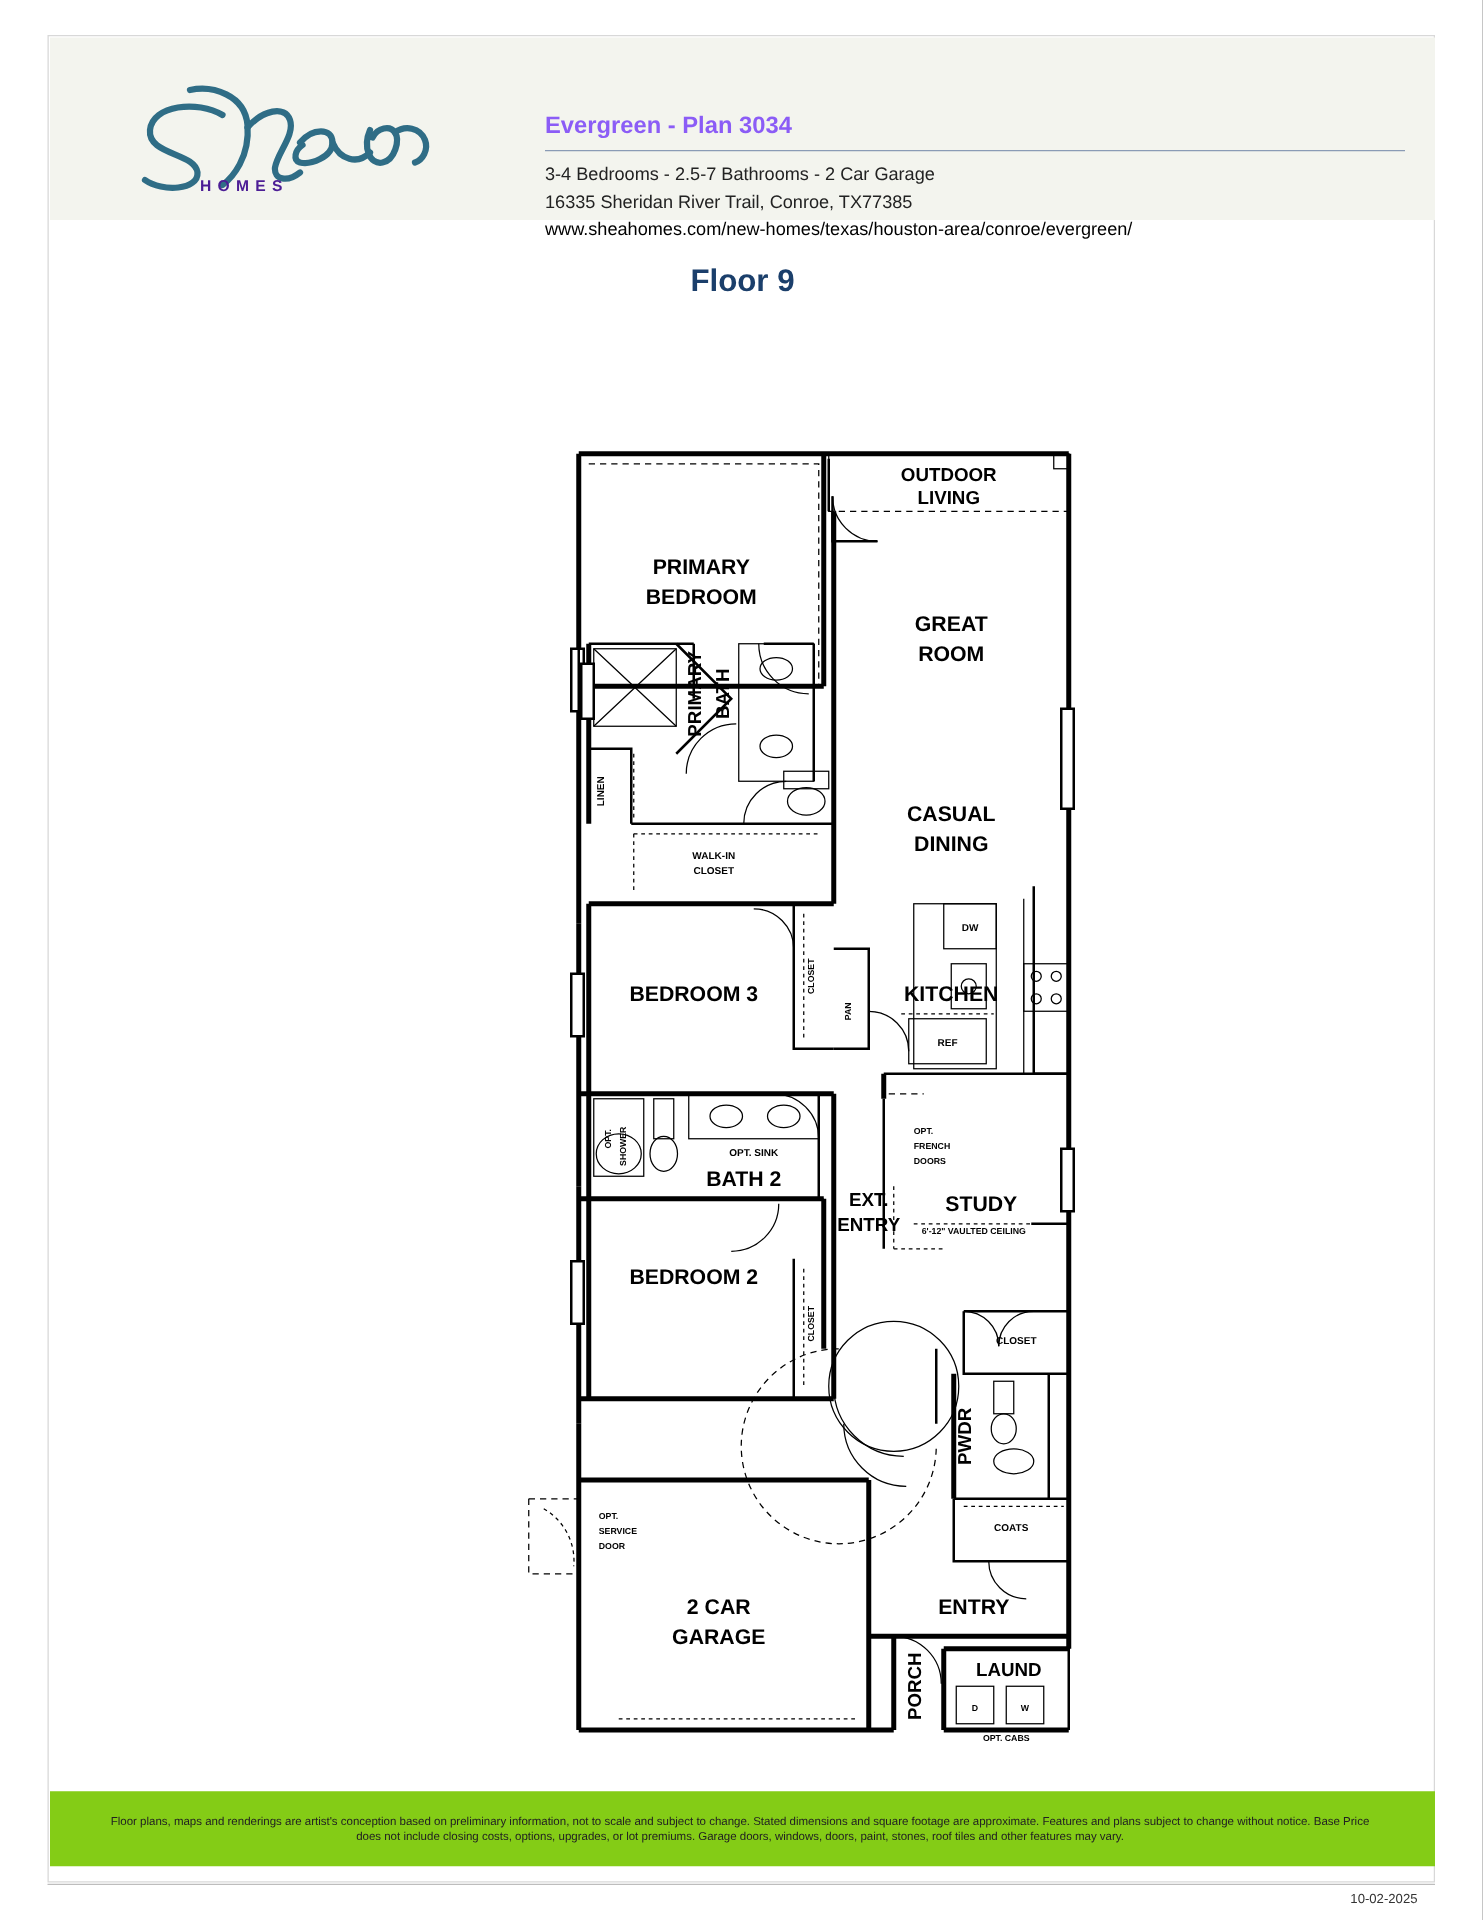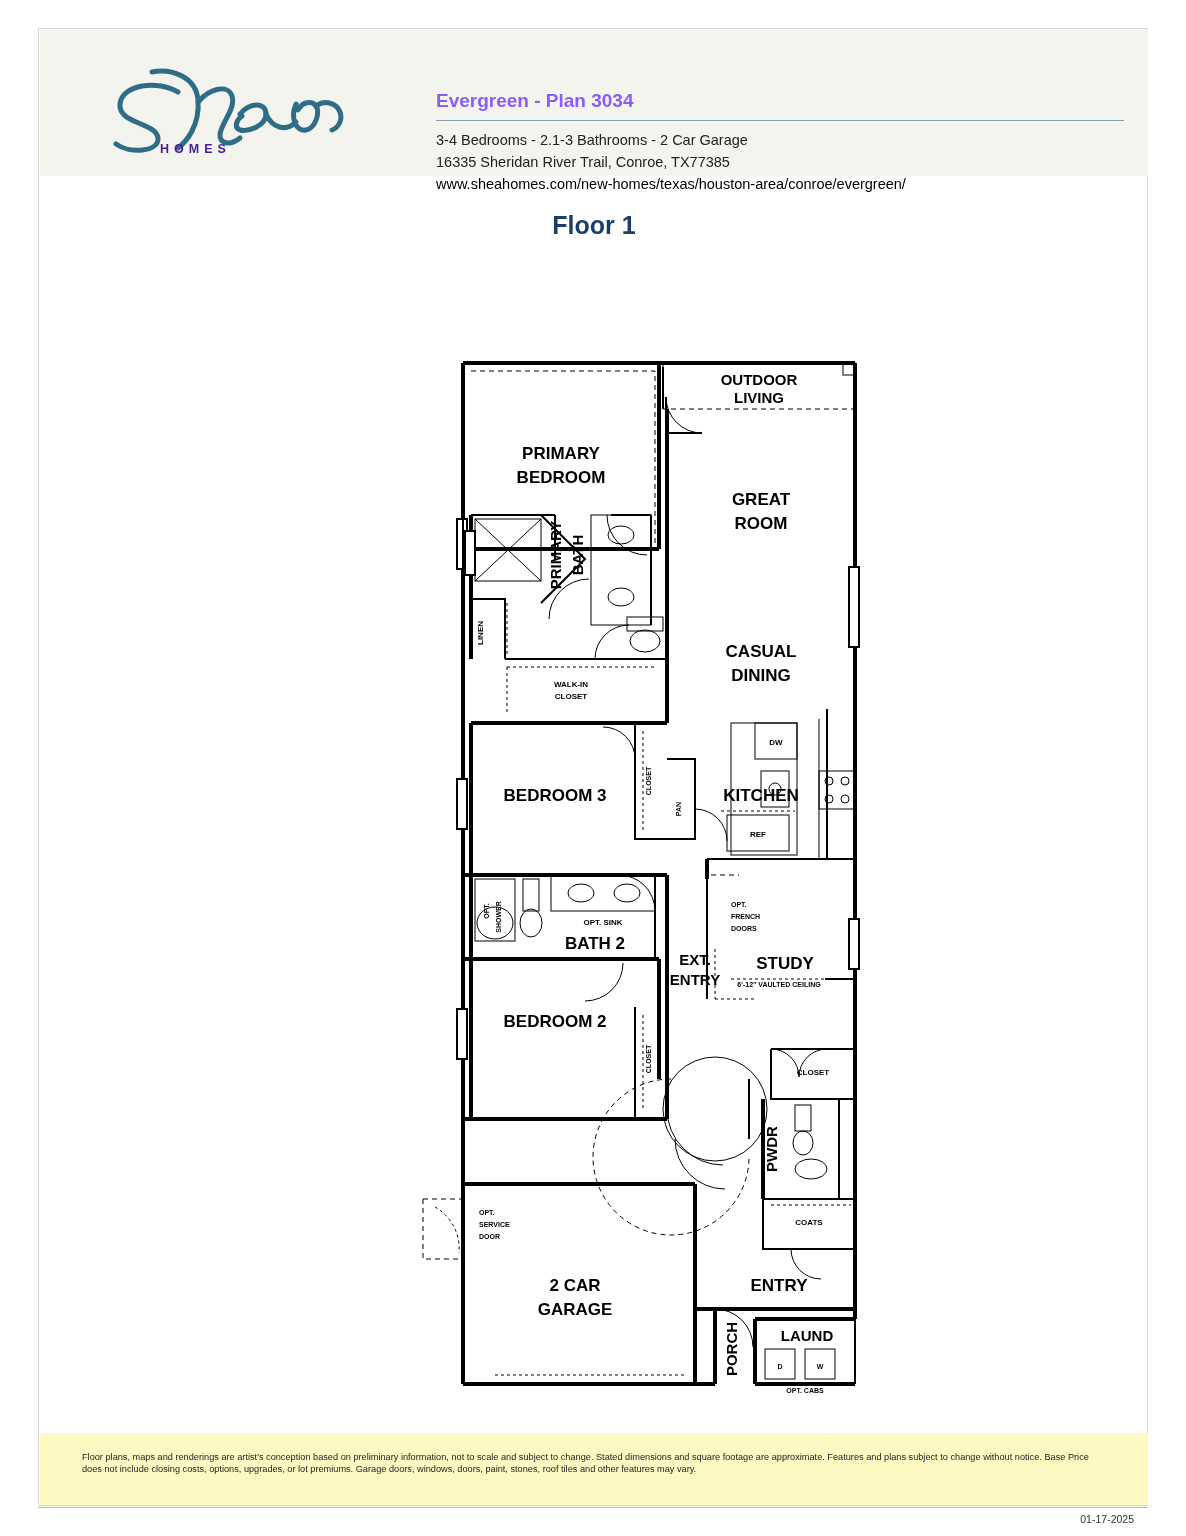--- a/index.html
+++ b/index.html
@@ -104,23 +104,24 @@
     width: 1110px;
     height: 1080px;
   }
   .plan svg { display: block; }
   
   .disclaimer {
     position: absolute;
     left: 1px;
     top: 1404px;
     width: 1108px;
-    height: 72px;
-    background: #fef9c3;
+    height: 60px;
+    background: #84cc16;
     box-sizing: border-box;
+    text-align: center;
   }
   .disclaimer p {
     margin: 0;
     position: absolute;
     left: 42px;
     top: 18px;
     width: 1020px;
     font-size: 9.2px;
     line-height: 12px;
     color: #222;
@@ -177,26 +178,26 @@
             <path d="M166 52 C172 66, 186 70, 196 60"></path>
             <path d="M196 42 C190 56, 196 70, 206 68 C216 66, 220 50, 216 44 C212 38, 202 40, 198 48"></path>
             <path d="M216 44 C224 38, 236 40, 240 50 C243 58, 238 66, 232 68"></path>
           </g>
         </svg>
       </div>
       <div class="logo-sub">HOMES</div>
 
       <div class="hdr-title">Evergreen - Plan 3034</div>
       <div class="hdr-rule"></div>
-      <div class="hdr-line l1">3-4 Bedrooms - 2.1-3 Bathrooms - 2 Car Garage</div>
+      <div class="hdr-line l1">3-4 Bedrooms - 2.5-7 Bathrooms - 2 Car Garage</div>
       <div class="hdr-line l2">16335 Sheridan River Trail, Conroe, TX77385</div>
       <div class="hdr-link">www.sheahomes.com/new-homes/texas/houston-area/conroe/evergreen/</div>
     </div>
 
-    <div class="floor-title">Floor 1</div>
+    <div class="floor-title">Floor 9</div>
 
     <div class="plan">
       <svg width="1110" height="1080" viewBox="0 0 1110 1080">
 
         <g>
 
           <path class="wall" d="M408 44 L800 44"></path>
 
           <path class="wall" d="M800 44 L800 70 L800 1000"></path>
 
@@ -463,15 +464,15 @@
       </svg>
     </div>
 
     <div class="disclaimer">
       <p>Floor plans, maps and renderings are artist's conception based on preliminary information, not to scale and subject to change. Stated dimensions and square footage are approximate. Features and plans subject to change without notice. Base Price does not include closing costs, options, upgrades, or lot premiums. Garage doors, windows, doors, paint, stones, roof tiles and other features may vary.</p>
     </div>
   </div>
 
   <div class="footbar">
     <div class="page-no">Page 2</div>
-    <div class="rev-date">01-17-2025</div>
+    <div class="rev-date">10-02-2025</div>
   </div>
 </div>
 
 </body></html>

